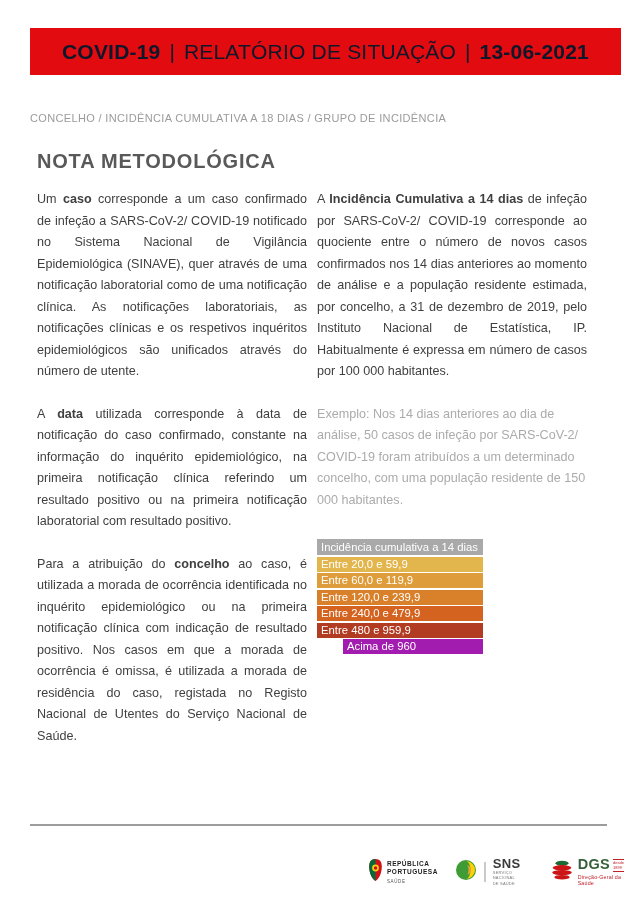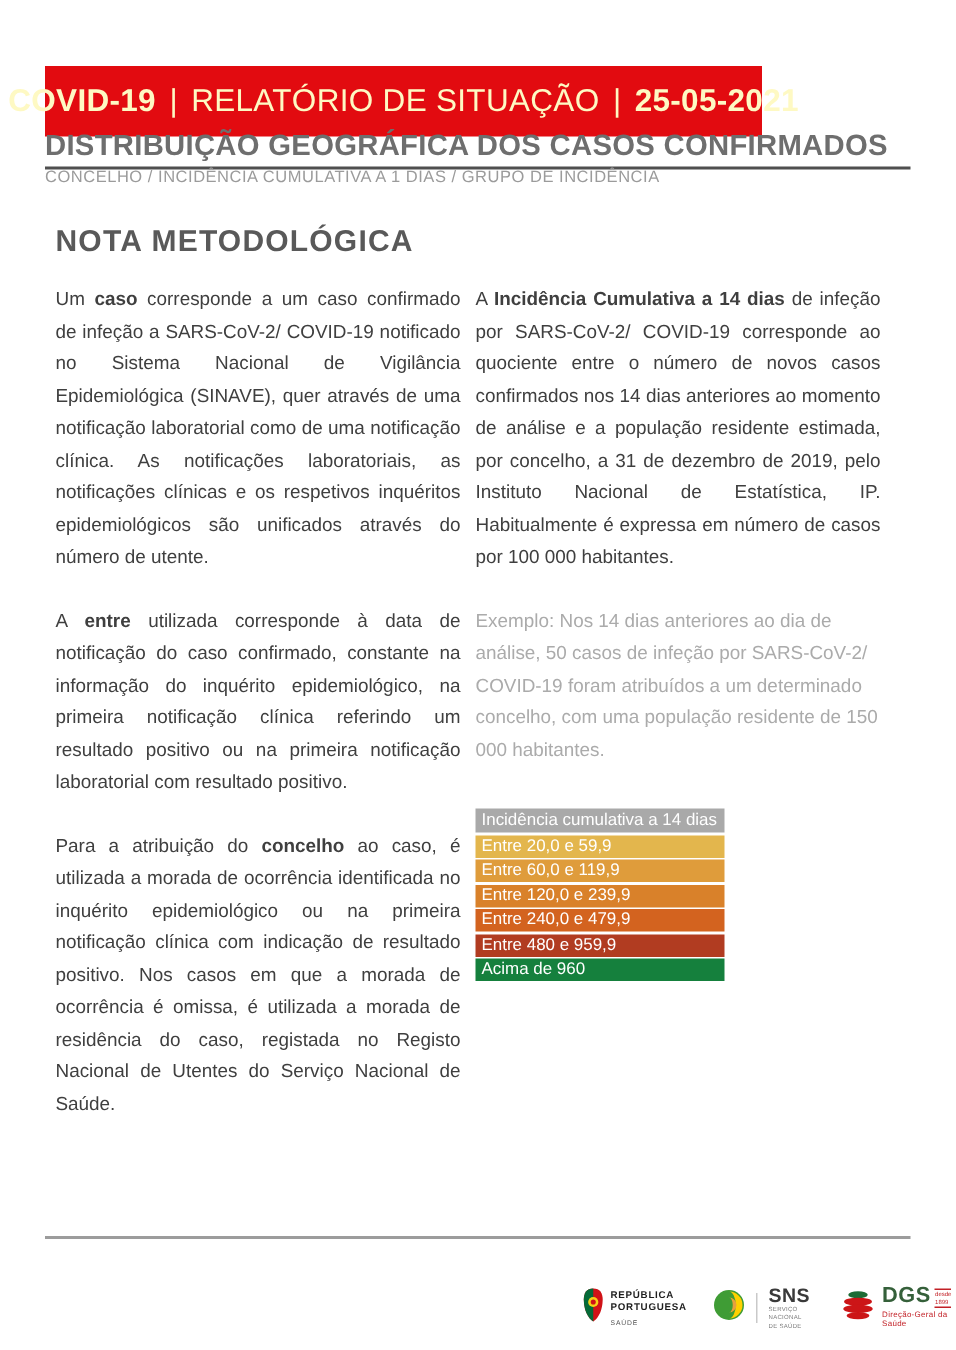--- a/index.html
+++ b/index.html
@@ -3,23 +3,23 @@
 <meta charset="utf-8">
 <style>
   * { margin:0; padding:0; box-sizing:border-box; }
   html,body { background:#ffffff; }
   .page {
     position:relative; width:637px; height:900px; background:#ffffff;
     font-family:"Liberation Sans", sans-serif; overflow:hidden;
   }
   
   .banner {
-    position:absolute; left:30px; top:44px; width:478px; height:47px;
+    position:absolute; left:30px; top:28px; width:591px; height:47px;
     display:flex; align-items:center; justify-content:center;
-    color:#fef9c3; font-size:21px; white-space:nowrap;
+    color:#0f172a; font-size:21px; white-space:nowrap;
   }
   .banner .bold { font-weight:700; letter-spacing:0.2px; }
   .banner .sep  { font-weight:300; margin:0 9px; }
   .banner .light{ font-weight:400; letter-spacing:0.2px; }
   
   .heading {
     position:absolute; left:30px; top:86px; width:577px;
     border-bottom:2px solid #4f4f4f; padding-bottom:2px;
     font-size:19.5px; font-weight:600; color:#6e6e6e; letter-spacing:0.2px;
   }
@@ -53,21 +53,21 @@
     height:15px; line-height:15px; margin-bottom:1.5px;
     font-size:11.3px; padding-left:4px; white-space:nowrap; overflow:hidden;
   }
   .legend-head { height:16px; line-height:16px; }
   
   .footer-divider {
     position:absolute; left:30px; top:824px; width:577px; height:2px;
     background:#9c9c9c;
   }
   .footer {
-    position:absolute; left:388px; top:852px; height:40px;
+    position:absolute; left:368px; top:852px; height:40px;
     display:flex; align-items:center; gap:17px;
   }
   .logo { display:flex; align-items:center; gap:4px; }
   .rp-text { display:flex; flex-direction:column; }
   .rp-main { font-size:6.5px; font-weight:700; color:#1f1f1f; letter-spacing:0.5px; line-height:8px; }
   .rp-saude { font-size:4.5px; color:#555; letter-spacing:0.6px; margin-top:3px; }
   .sns-divider { width:2px; height:20px; background:#c9c9c9; margin:0 3px; }
   .sns-text { display:flex; flex-direction:column; }
   .sns-abbr { font-size:13px; font-weight:700; color:#3a3a3a; line-height:12px; letter-spacing:0.3px; }
   .sns-sub { font-size:4px; color:#7a7a7a; line-height:4.6px; letter-spacing:0.2px; margin-top:1.5px; }
@@ -82,51 +82,50 @@
 </head>
 <body>
 
 <div class="page">
 
   <div class="banner" style="background-color: rgb(226, 11, 16);">
     <span class="bold">COVID-19</span>
     <span class="sep">|</span>
     <span class="light">RELATÓRIO DE SITUAÇÃO</span>
     <span class="sep">|</span>
-    <span class="bold">25-05-2021</span>
+    <span class="bold">13-06-2021</span>
   </div>
 
-  <div class="heading">DISTRIBUIÇÃO GEOGRÁFICA DOS CASOS CONFIRMADOS</div>
-  <div class="subtitle">CONCELHO / INCIDÊNCIA CUMULATIVA A 1 DIAS / GRUPO DE INCIDÊNCIA</div>
+  <div class="subtitle">CONCELHO / INCIDÊNCIA CUMULATIVA A 18 DIAS / GRUPO DE INCIDÊNCIA</div>
 
   <div class="section-title">NOTA METODOLÓGICA</div>
 
   <div class="columns">
     <div class="col">
       <p class="body-par"><span>Um </span><b>caso</b><span> corresponde a um caso confirmado de infeção a SARS-CoV-2/ COVID-19 notificado no Sistema Nacional de Vigilância Epidemiológica (SINAVE), quer através de uma notificação laboratorial como de uma notificação clínica. As notificações laboratoriais, as notificações clínicas e os respetivos inquéritos epidemiológicos são unificados através do número de utente.</span></p>
-      <p class="body-par"><span>A </span><b>entre</b><span> utilizada corresponde à data de notificação do caso confirmado, constante na informação do inquérito epidemiológico, na primeira notificação clínica referindo um resultado positivo ou na primeira notificação laboratorial com resultado positivo.</span></p>
+      <p class="body-par"><span>A </span><b>data</b><span> utilizada corresponde à data de notificação do caso confirmado, constante na informação do inquérito epidemiológico, na primeira notificação clínica referindo um resultado positivo ou na primeira notificação laboratorial com resultado positivo.</span></p>
       <p class="body-par"><span>Para a atribuição do </span><b>concelho</b><span> ao caso, é utilizada a morada de ocorrência identificada no inquérito epidemiológico ou na primeira notificação clínica com indicação de resultado positivo. Nos casos em que a morada de ocorrência é omissa, é utilizada a morada de residência do caso, registada no Registo Nacional de Utentes do Serviço Nacional de Saúde.</span></p>
     </div>
 
     <div class="col">
       <p class="body-par"><span>A </span><b>Incidência Cumulativa a 14 dias</b><span> de infeção por SARS-CoV-2/ COVID-19 corresponde ao quociente entre o número de novos casos confirmados nos 14 dias anteriores ao momento de análise e a população residente estimada, por concelho, a 31 de dezembro de 2019, pelo Instituto Nacional de Estatística, IP. Habitualmente é expressa em número de casos por 100 000 habitantes.</span></p>
 
       <div class="example">
         <div>Exemplo: Nos 14 dias anteriores ao dia de análise, 50 casos de infeção por SARS-CoV-2/ COVID-19 foram atribuídos a um determinado concelho, com uma população residente de 150 000 habitantes.</div>
       </div>
 
 
       <div class="legend">
         <div class="legend-row legend-head" style="background-color: rgb(169, 169, 169); color: rgb(255, 255, 255);">Incidência cumulativa a 14 dias</div>
         <div class="legend-row" style="background-color: rgb(227, 182, 77); color: rgb(255, 255, 255);">Entre 20,0 e 59,9</div>
         <div class="legend-row" style="background-color: rgb(223, 156, 59); color: rgb(255, 255, 255);">Entre 60,0 e 119,9</div>
         <div class="legend-row" style="background-color: rgb(217, 129, 42); color: rgb(255, 255, 255);">Entre 120,0 e 239,9</div>
         <div class="legend-row" style="background-color: rgb(211, 99, 31); color: rgb(255, 255, 255);">Entre 240,0 e 479,9</div>
         <div class="legend-row" style="background-color: rgb(177, 60, 33); color: rgb(255, 255, 255);">Entre 480 e 959,9</div>
-        <div class="legend-row" style="background-color: #15803d; color: rgb(255, 255, 255);">Acima de 960</div>
+        <div class="legend-row" style="background-color: #a21caf; color: rgb(255, 255, 255); margin-left: 26px;">Acima de 960</div>
       </div>
     </div>
   </div>
 
   <div class="footer-divider"></div>
 
   <div class="footer">
 
     <div class="logo">
       <span>

